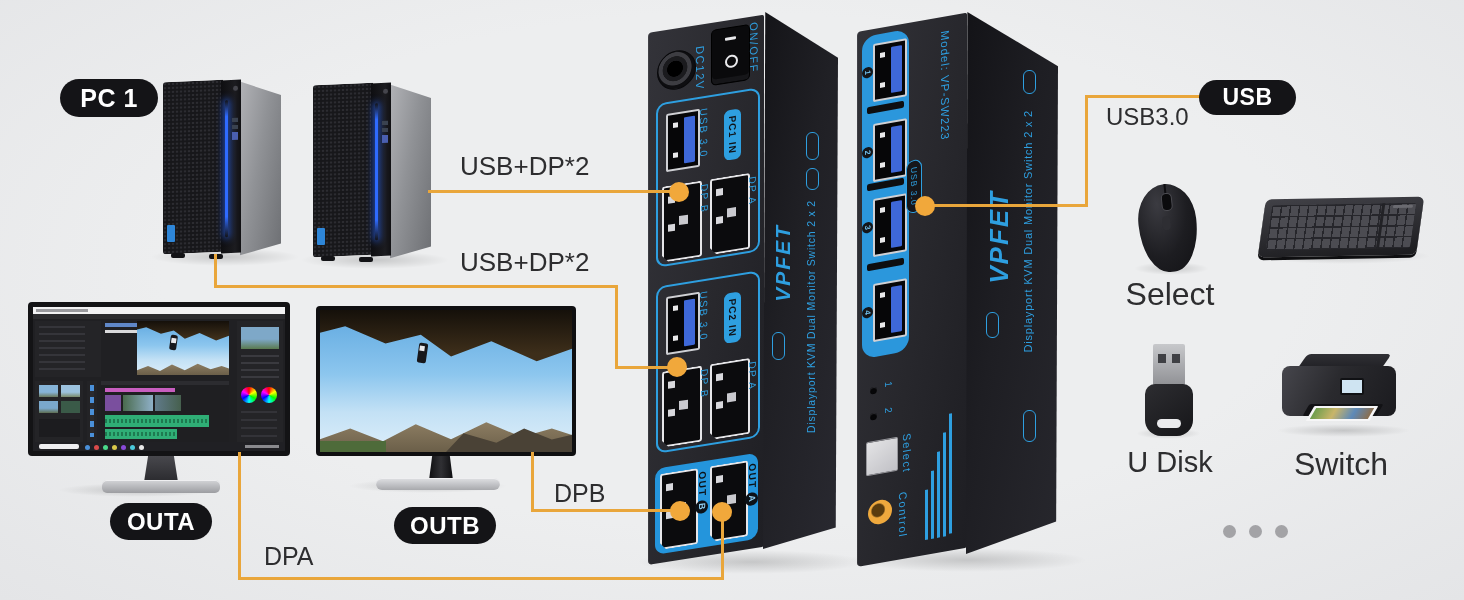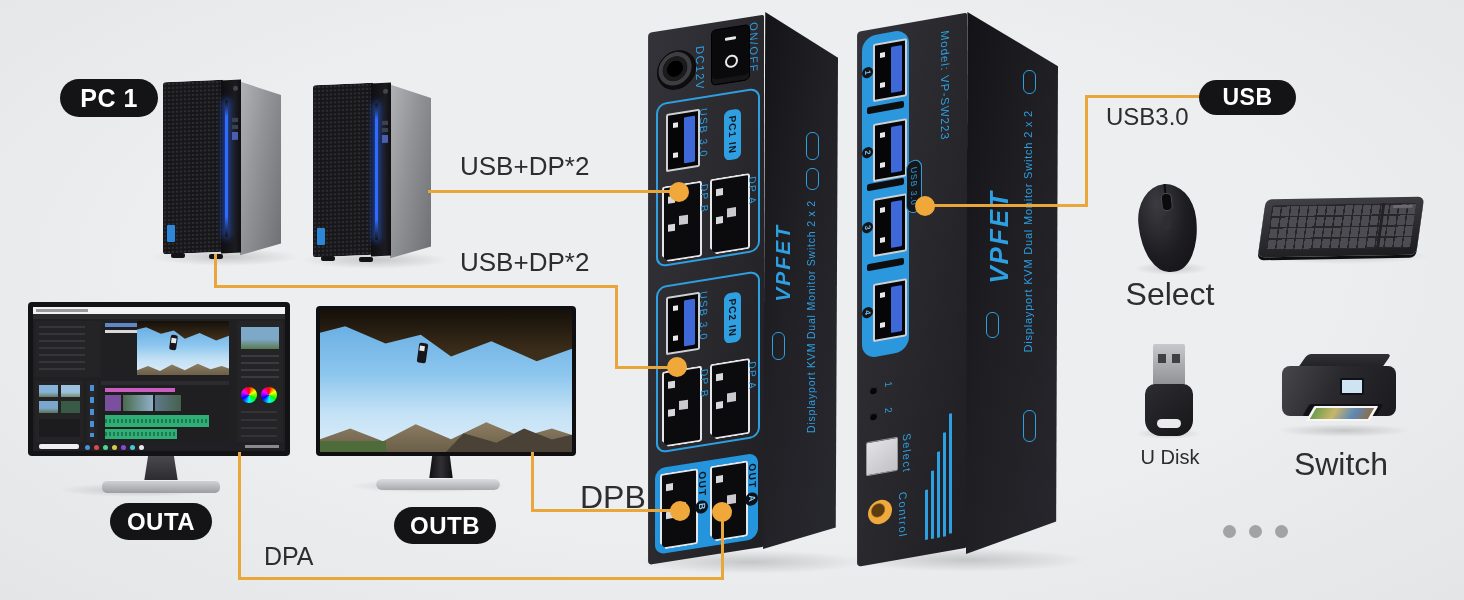--- a/index.html
+++ b/index.html
@@ -384,23 +384,23 @@
   <div class="dot" style="left:915px;top:196px;"></div>
 
   <div class="pill" style="left:60px;top:79px;width:98px;height:38px;font-size:25px;">PC 1</div>
   <div class="pill" style="left:110px;top:503px;width:102px;height:37px;font-size:24px;">OUTA</div>
   <div class="pill" style="left:394px;top:507px;width:102px;height:37px;font-size:24px;">OUTB</div>
   <div class="pill" style="left:1199px;top:80px;width:97px;height:35px;font-size:23px;">USB</div>
 
   <div class="cap" style="left:460px;top:151px;font-size:26px;">USB+DP*2</div>
   <div class="cap" style="left:460px;top:247px;font-size:26px;">USB+DP*2</div>
   <div class="cap" style="left:1106px;top:103px;font-size:24px;">USB3.0</div>
-  <div class="cap" style="left:580px;top:479px;font-size:32px;">DPB</div>
+  <div class="cap" style="left:554px;top:479px;font-size:25px;">DPB</div>
   <div class="cap" style="left:264px;top:542px;font-size:25px;">DPA</div>
   <div class="cap" style="left:1108px;top:276px;width:124px;text-align:center;font-size:32px;font-weight:500;">Select</div>
-  <div class="cap" style="left:1108px;top:446px;width:124px;text-align:center;font-size:20px;font-weight:500;">U Disk</div>
+  <div class="cap" style="left:1108px;top:446px;width:124px;text-align:center;font-size:29px;font-weight:500;">U Disk</div>
   <div class="cap" style="left:1253px;top:446px;width:176px;text-align:center;font-size:32px;font-weight:500;">Switch</div>
 
   <div class="abs" style="left:1223px;top:524px;">
     <span class="edot"></span><span class="edot"></span><span class="edot" style="margin-right:0;"></span>
   </div>
 
 </div>
 
 </body></html>

